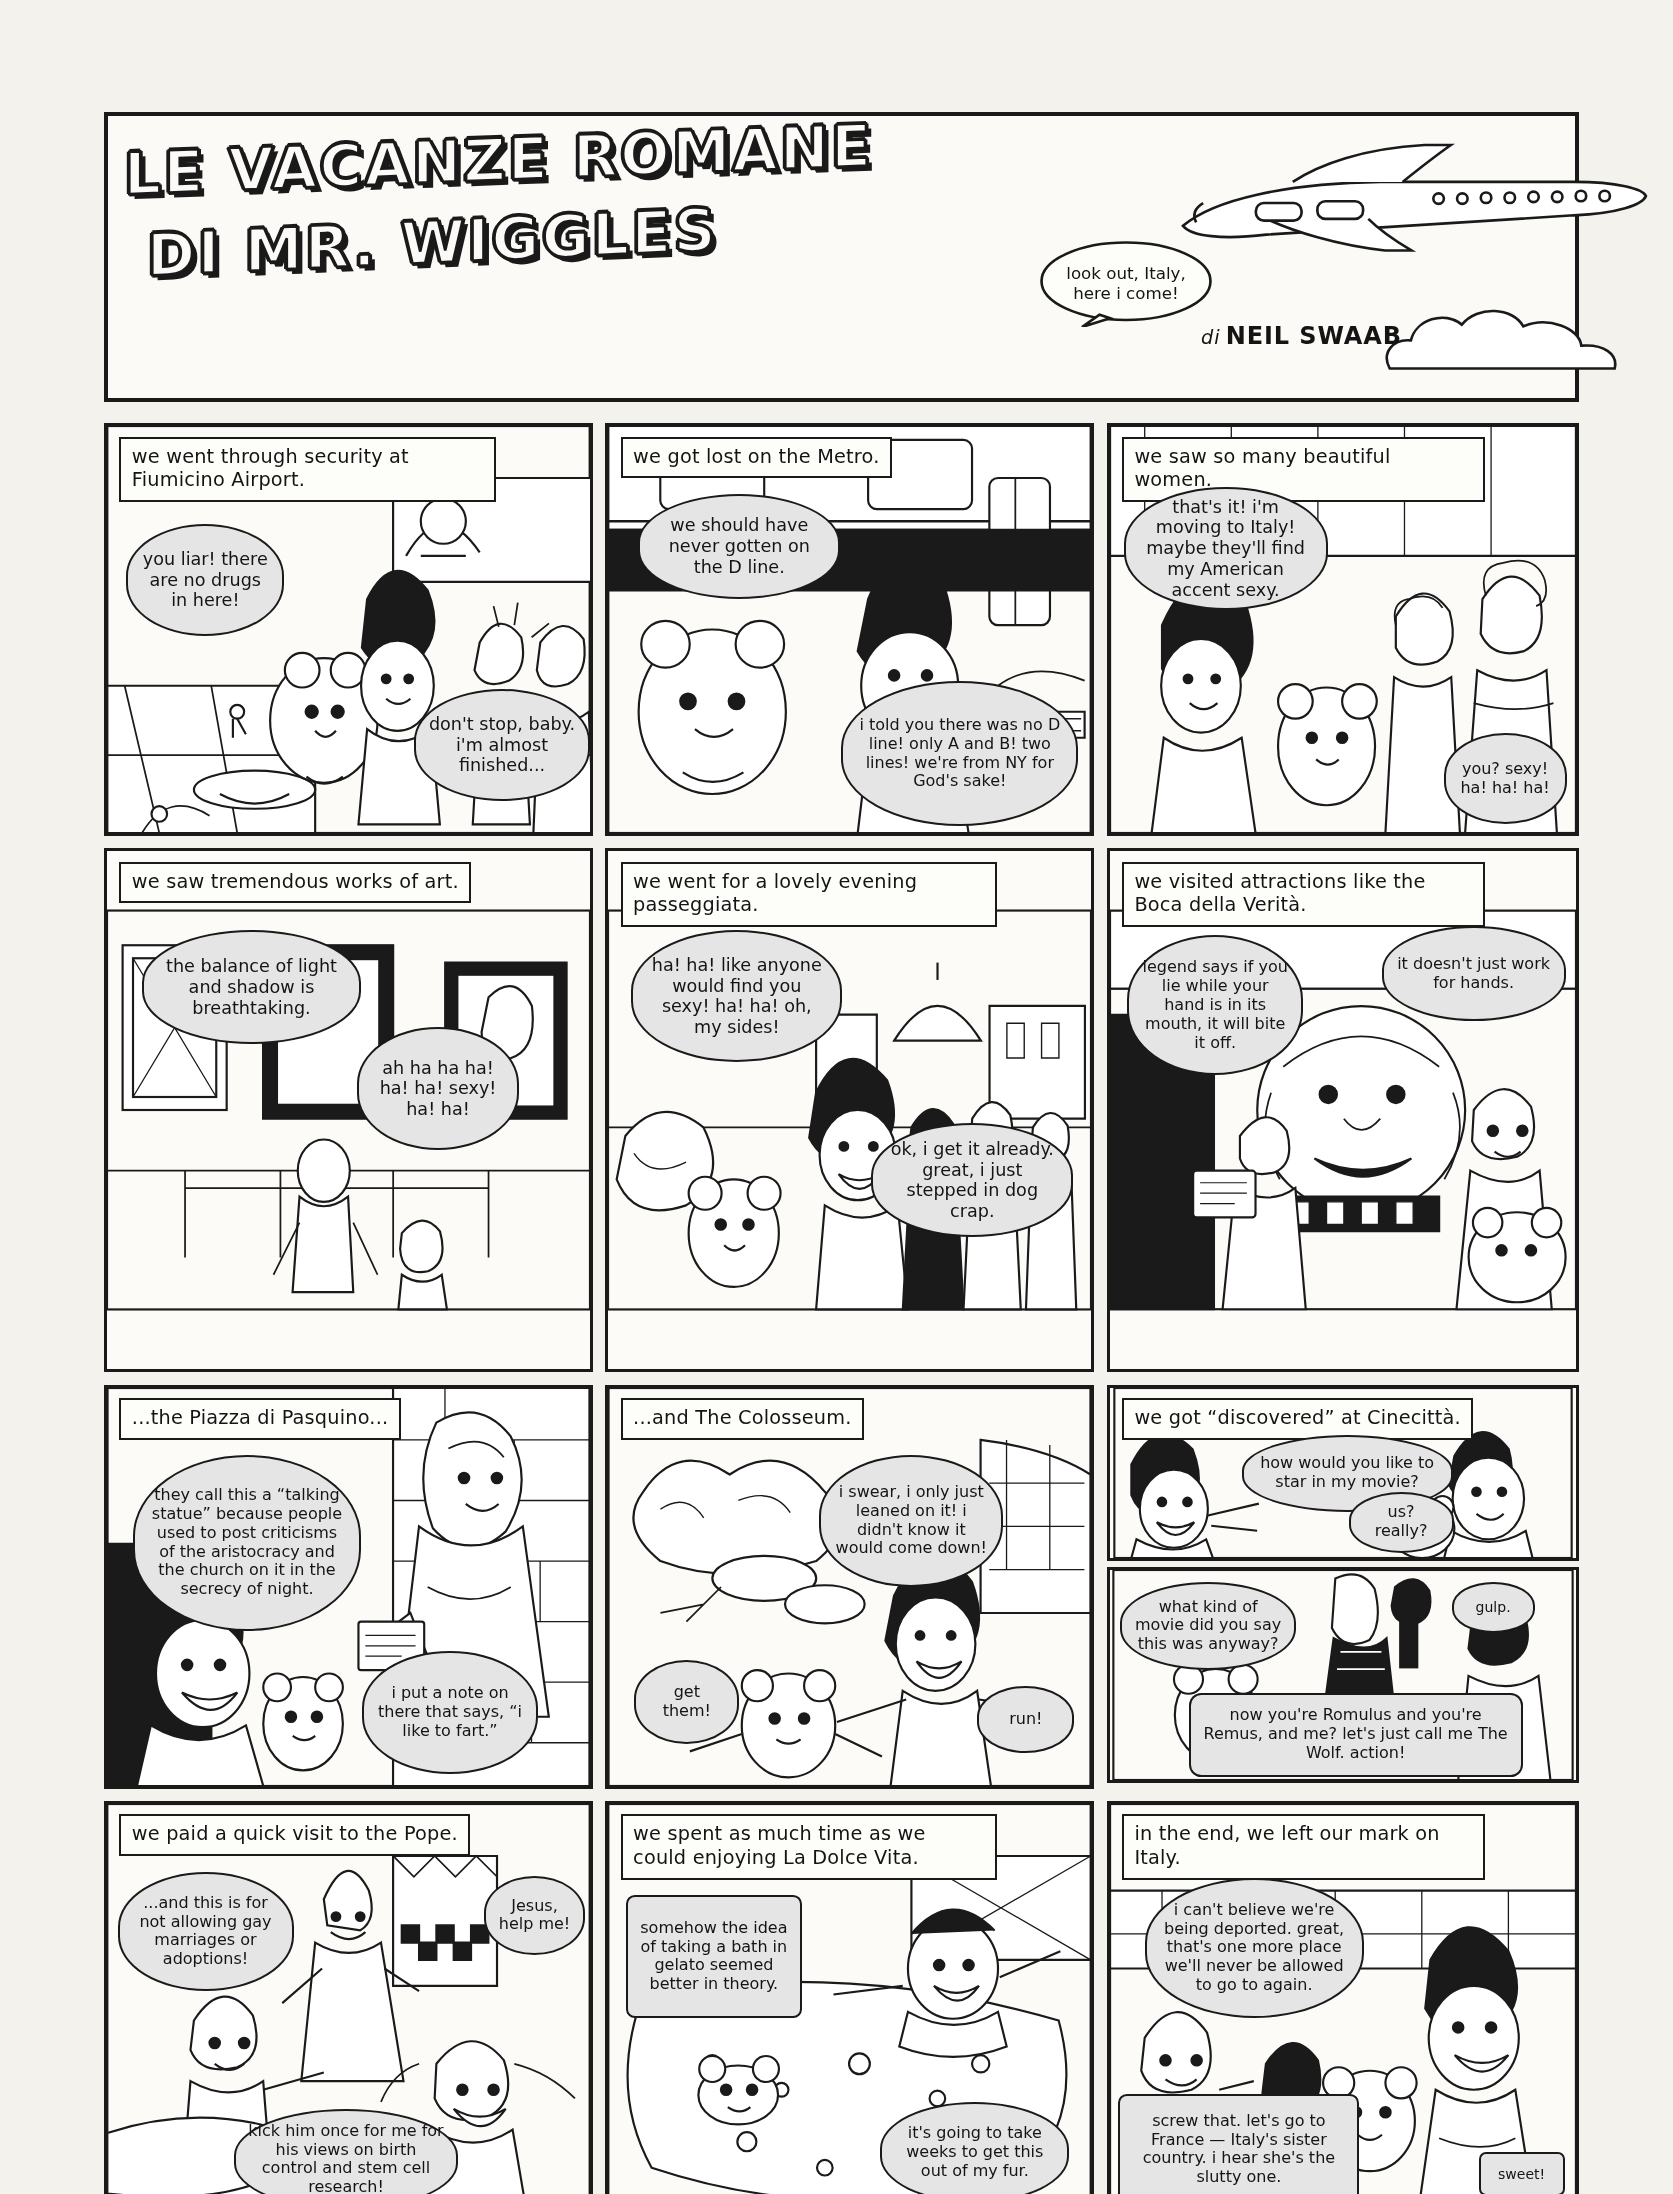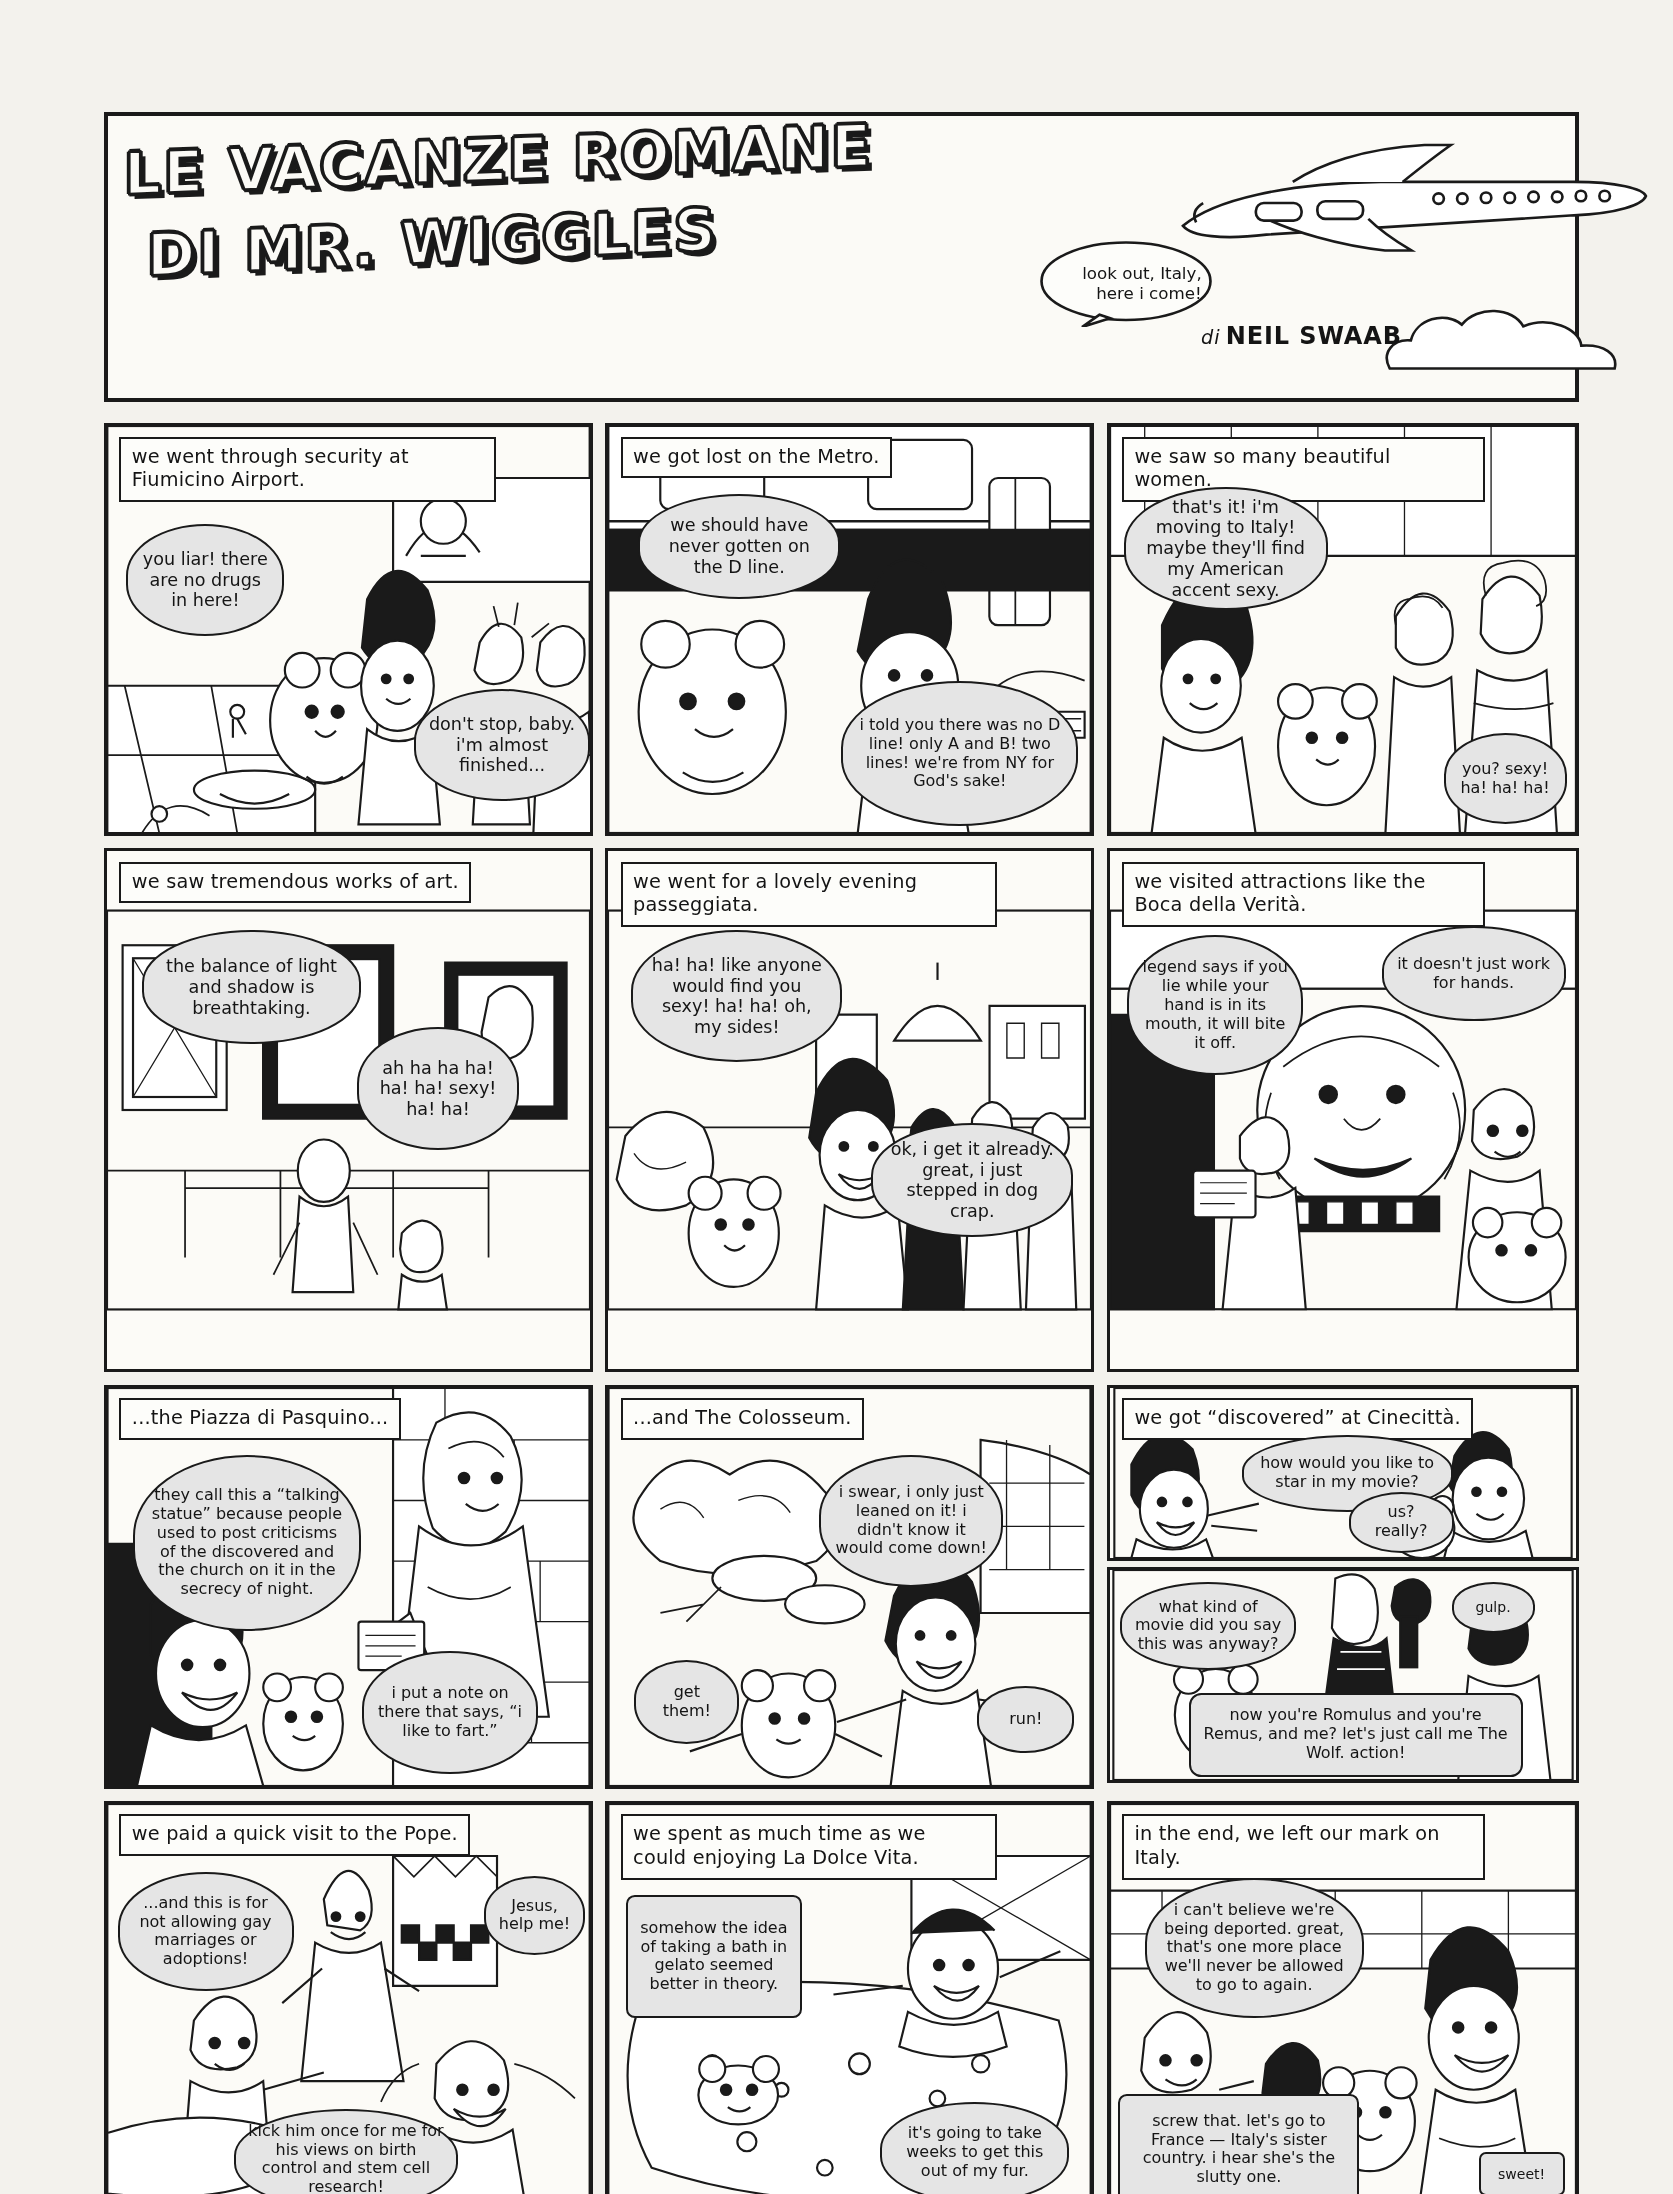--- a/index.html
+++ b/index.html
@@ -92,21 +92,21 @@
     top: 123px;
     width: 176px;
     height: 88px;
   }
   .banner-balloon .btext {
     position: absolute;
     inset: 0;
     display: flex;
     align-items: center;
     justify-content: center;
-    text-align: right;
+    text-align: center;
     font-size: 16.7px;
     line-height: 1.2;
     padding: 0 12.3px;
     box-sizing: border-box;
   }
   
   .grid {
     position: absolute;
     left: 104px;
     top: 423px;
@@ -475,21 +475,21 @@
             <path d="M50 390 q56 34 110 0 l20 70 H34z" fill="#fff"></path>
             <ellipse cx="226" cy="388" rx="46" ry="54" fill="#fff"></ellipse>
             <ellipse cx="196" cy="346" rx="16" ry="16" fill="#fff"></ellipse>
             <ellipse cx="256" cy="346" rx="16" ry="16" fill="#fff"></ellipse>
             <circle cx="212" cy="380" r="6" fill="#1a1a1a"></circle>
             <circle cx="242" cy="380" r="6" fill="#1a1a1a"></circle>
             <path d="M214 402 q14 10 26 0"></path>
           </svg>
         </div>
         <div class="caption">...the Piazza di Pasquino...</div>
-        <div class="balloon small" style="left:26px; top:67px; width:228px; height:176px;">they call this a “talking statue” because people used to post criticisms of the discovered and the church on it in the secrecy of night.</div>
+        <div class="balloon small" style="left:26px; top:67px; width:228px; height:176px;">they call this a “talking statue” because people used to post criticisms of the aristocracy and the church on it in the secrecy of night.</div>
         <div class="balloon small" style="left:255px; top:263px; width:176px; height:123px;">i put a note on there that says, “i like to fart.”</div>
       </div>
 
       <div class="panel c2">
         <div class="art">
           <svg viewBox="0 0 557 460" fill="none" stroke="#1a1a1a" stroke-width="2.5">
             <rect x="0" y="0" width="557" height="460" fill="#fcfbf7"></rect>
             <path d="M430 60 q80 10 127 40 v160 H430z" fill="#fff"></path>
             <path d="M440 110 h110 M440 160 h110 M440 210 h110" stroke-width="1.5"></path>
             <path d="M460 60 v150 M510 66 v144" stroke-width="1.5"></path>

